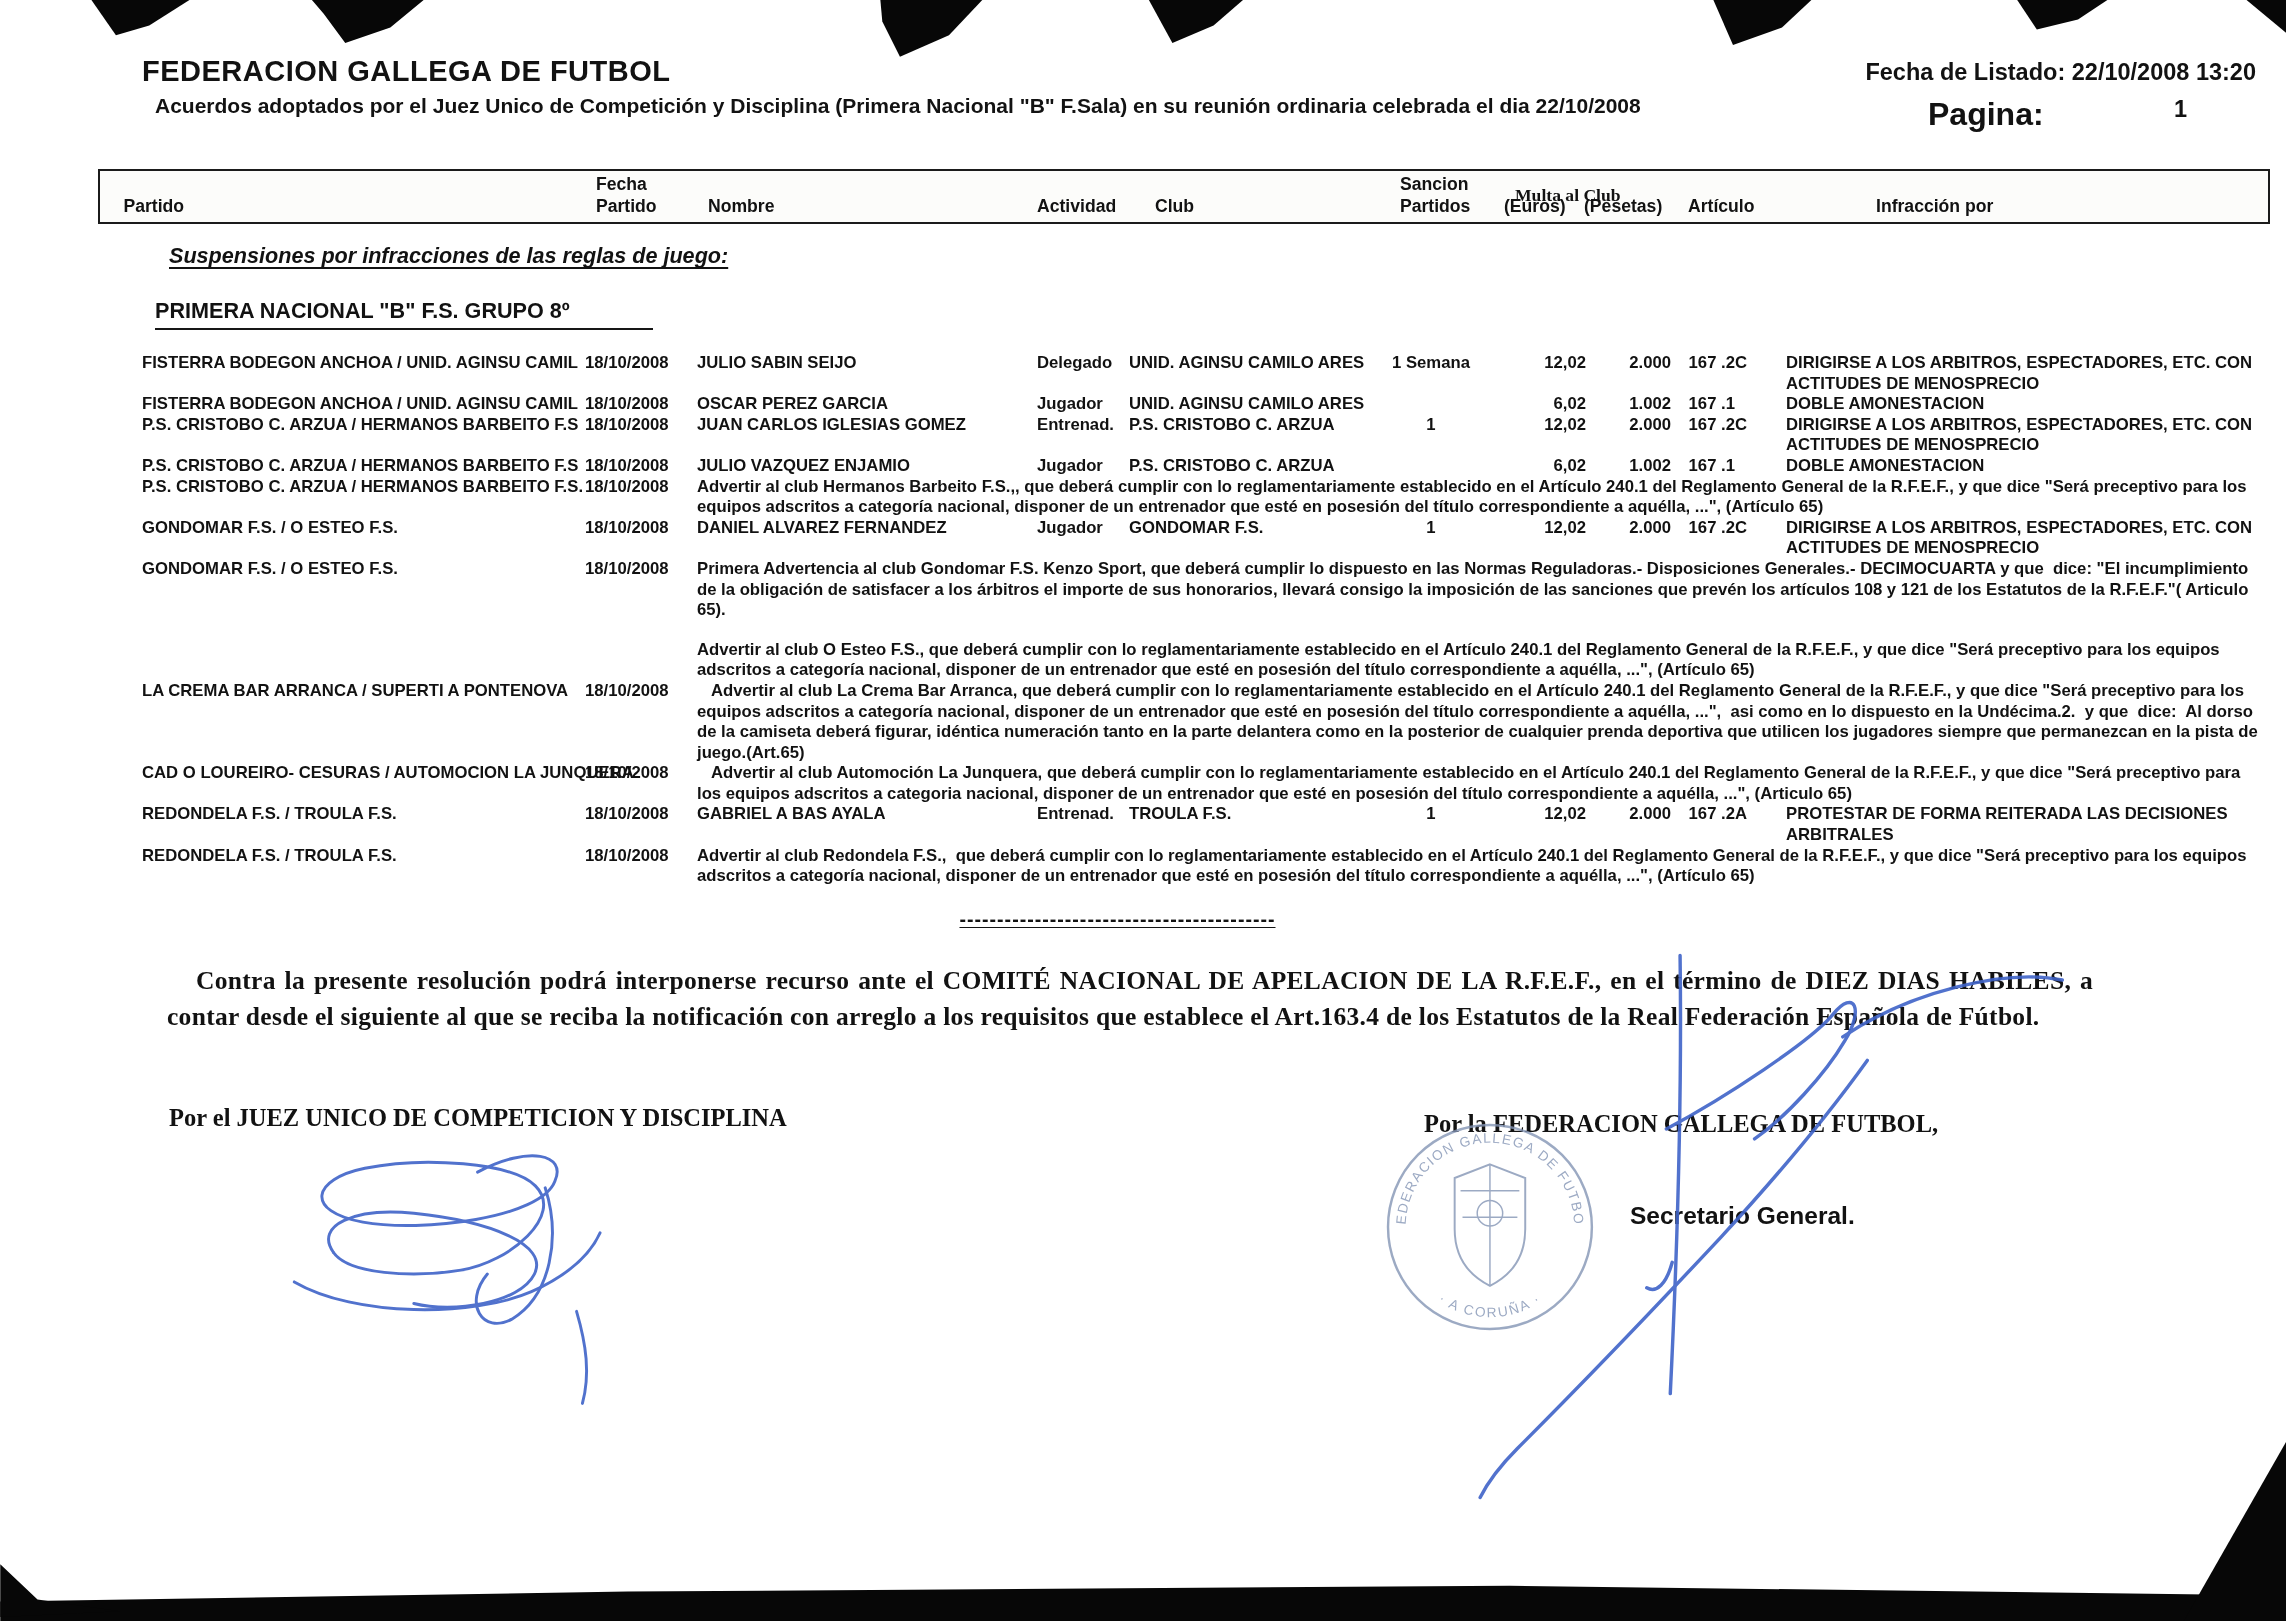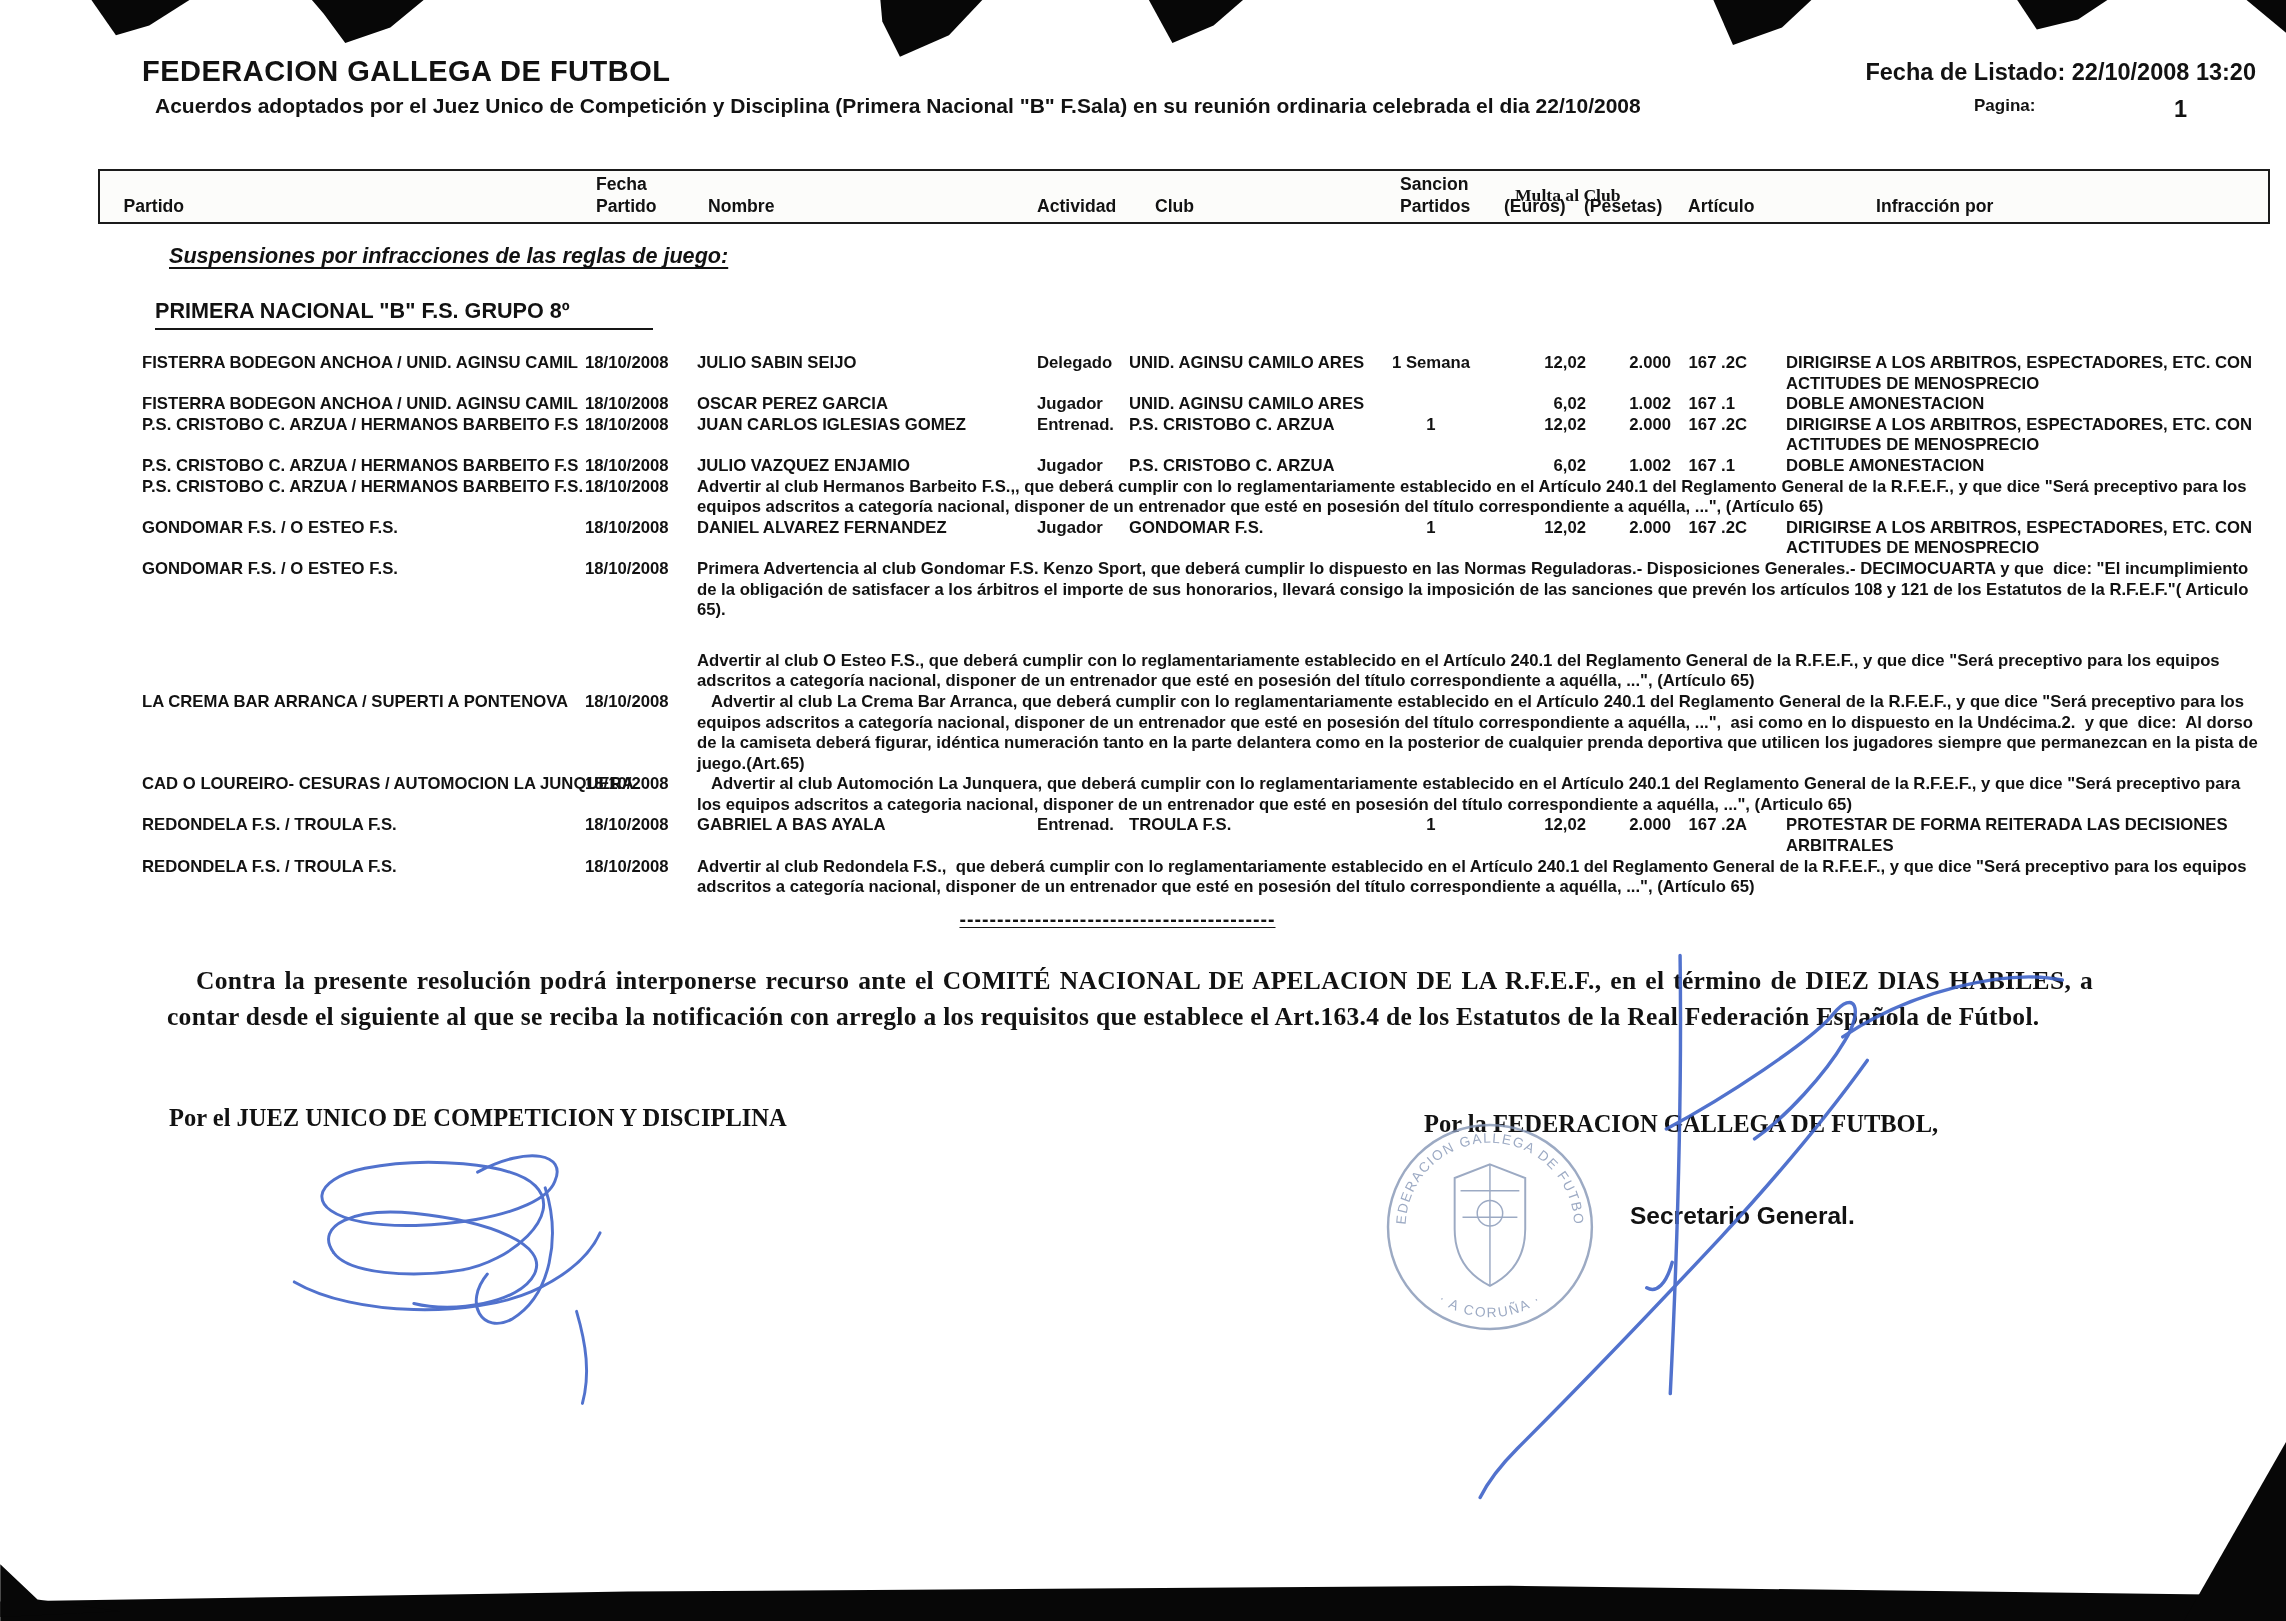--- a/index.html
+++ b/index.html
@@ -8,21 +8,21 @@
     width:2287px;height:1621px;
     background:#ffffff;
     overflow:hidden;
     font-family:"Liberation Sans",sans-serif;
     color:#121212;
   }
   
   .doc-title{position:absolute;left:142px;top:55px;font-size:29px;font-weight:bold;letter-spacing:0.5px;}
   .doc-subtitle{position:absolute;left:155px;top:94px;font-size:21px;font-weight:bold;}
   .meta-fecha{position:absolute;right:31px;top:59px;font-size:23.5px;font-weight:bold;}
-  .meta-pagina-label{position:absolute;left:1974px;top:96px;font-size:17px;font-weight:bold;}
+  .meta-pagina-label{position:absolute;left:1928px;top:96px;font-size:32px;font-weight:bold;}
   .meta-pagina-value{position:absolute;left:2174px;top:96px;font-size:23.5px;font-weight:bold;}
 
   
   .thead-box{position:absolute;left:98px;top:169px;width:2168px;height:51px;border:2px solid #1b1b1b;background:#fcfcfa;}
   .thead-box span{position:absolute;font-size:17.6px;font-weight:bold;white-space:nowrap;}
   .h-partido{left:23.5px;bottom:4.9px;}
   .h-fecha1{left:496px;top:2.9px;}
   .h-fecha2{left:496px;bottom:4.9px;}
   .h-nombre{left:608px;bottom:4.9px;}
   .h-actividad{left:937px;bottom:4.9px;}
@@ -189,21 +189,21 @@
       <div class="cell c-nombre"></div>
       <div class="cell c-actividad"></div>
       <div class="cell c-club"></div>
       <div class="cell c-sancion"></div>
       <div class="cell c-euros"></div>
       <div class="cell c-pesetas"></div>
       <div class="cell c-articulo"></div>
       <div class="cell c-infraccion"></div>
       <div class="cell c-note">Primera Advertencia al club Gondomar F.S. Kenzo Sport, que deberá cumplir lo dispuesto en las Normas Reguladoras.- Disposiciones Generales.- DECIMOCUARTA y que  dice: "El incumplimiento de la obligación de satisfacer a los árbitros el importe de sus honorarios, llevará consigo la imposición de las sanciones que prevén los artículos 108 y 121 de los Estatutos de la R.F.E.F."( Articulo 65).</div>
     </div>
-      <div class="row" style="margin-top: 30px;">
+      <div class="row" style="margin-top: 19px;">
       <div class="cell c-partido"></div>
       <div class="cell c-fecha"></div>
       <div class="cell c-nombre"></div>
       <div class="cell c-actividad"></div>
       <div class="cell c-club"></div>
       <div class="cell c-sancion"></div>
       <div class="cell c-euros"></div>
       <div class="cell c-pesetas"></div>
       <div class="cell c-articulo"></div>
       <div class="cell c-infraccion"></div>

